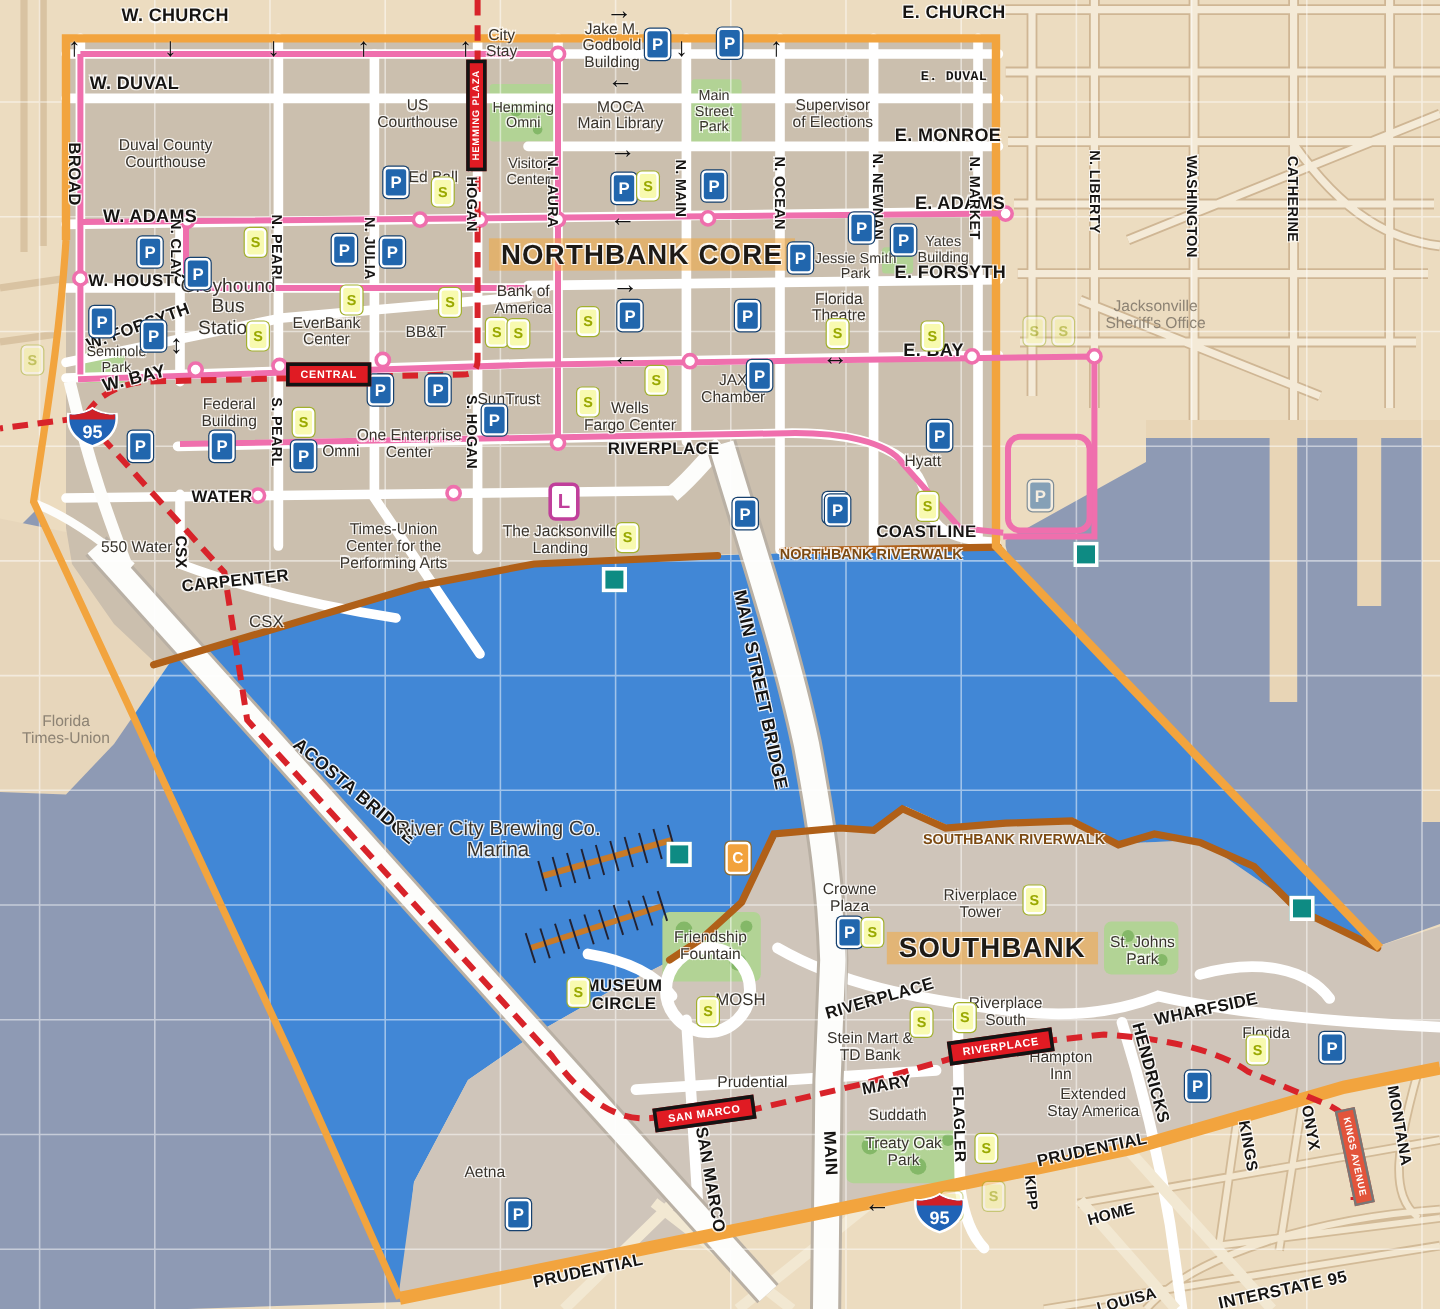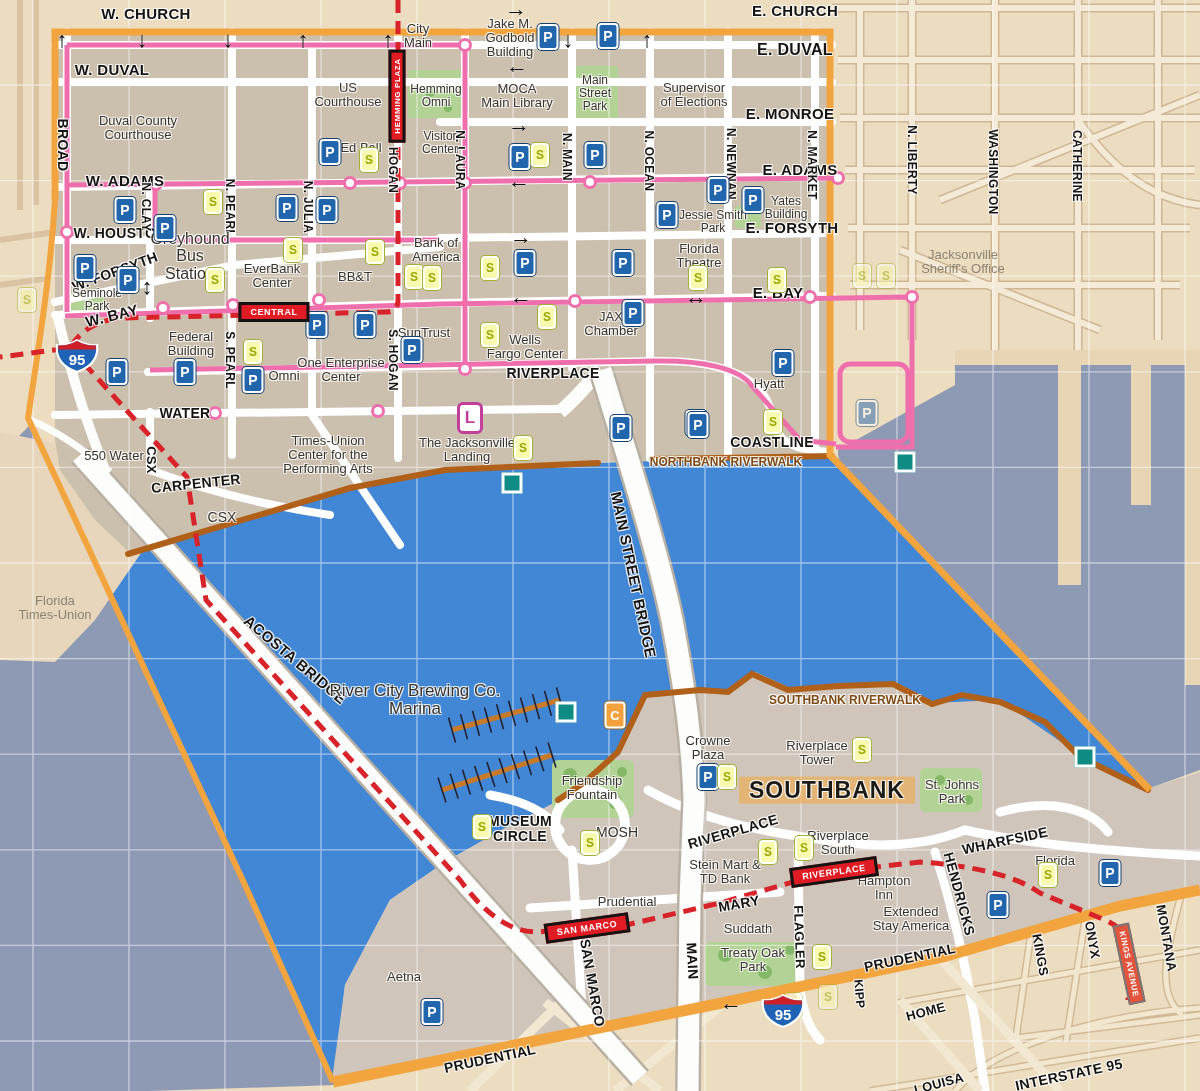--- a/index.html
+++ b/index.html
@@ -246,21 +246,21 @@
     <path d="M398,0 V300 Q398,312 386,312 L120,318 Q85,322 70,348 L0,357"></path>
     <path d="M70,348 L187,477 L206,600 L460,880 Q505,942 552,930"></path>
     <path d="M622,926 L720,903 L800,880 M868,868 L920,862 Q1005,868 1040,893 L1105,920 Q1128,930 1128,948 V1000"></path>
   </g>
 </svg>
 
 <div id="overlay">
       <div class="lbl st" style="left: 146px; top: 14px; font-size: 15px; transform: translate(-50%, -50%) rotate(0deg);">W. CHURCH</div>
       <div class="lbl st" style="left: 795px; top: 11px; font-size: 15px; transform: translate(-50%, -50%) rotate(0deg);">E. CHURCH</div>
       <div class="lbl st" style="left: 112px; top: 70px; font-size: 15px; transform: translate(-50%, -50%) rotate(0deg);">W. DUVAL</div>
-      <div class="lbl st" style="left: 795px; top: 50px; font-size: 16px; transform: translate(-50%, -50%) rotate(0deg);">E. DUVAL</div>
+      <div class="lbl st" style="left: 795px; top: 66px; font-size: 11px; transform: translate(-50%, -50%) rotate(0deg); font-family: Liberation Mono, monospace;">E. DUVAL</div>
       <div class="lbl st" style="left: 790px; top: 114px; font-size: 15px; transform: translate(-50%, -50%) rotate(0deg);">E. MONROE</div>
       <div class="lbl st" style="left: 125px; top: 181px; font-size: 15px; transform: translate(-50%, -50%) rotate(0deg);">W. ADAMS</div>
       <div class="lbl st" style="left: 800px; top: 170px; font-size: 15px; transform: translate(-50%, -50%) rotate(0deg);">E. ADAMS</div>
       <div class="lbl st" style="left: 120px; top: 234px; font-size: 14px; transform: translate(-50%, -50%) rotate(0deg);">W. HOUSTON</div>
       <div class="lbl st" style="left: 792px; top: 228px; font-size: 15px; transform: translate(-50%, -50%) rotate(0deg);">E. FORSYTH</div>
       <div class="lbl st" style="left: 115px; top: 272px; font-size: 14px; transform: translate(-50%, -50%) rotate(-20deg);">W. FORSYTH</div>
       <div class="lbl st" style="left: 112px; top: 316px; font-size: 15px; transform: translate(-50%, -50%) rotate(-14deg);">W. BAY</div>
       <div class="lbl st" style="left: 778px; top: 293px; font-size: 15px; transform: translate(-50%, -50%) rotate(0deg);">E. BAY</div>
       <div class="lbl st" style="left: 553px; top: 374px; font-size: 14px; transform: translate(-50%, -50%) rotate(0deg);">RIVERPLACE</div>
       <div class="lbl st" style="left: 185px; top: 414px; font-size: 14px; transform: translate(-50%, -50%) rotate(0deg);">WATER</div>
@@ -276,20 +276,21 @@
       <div class="lbl st" style="left: 393px; top: 162px; font-size: 12px; transform: translate(-50%, -50%) rotate(90deg);">N. HOGAN</div>
       <div class="lbl st" style="left: 393px; top: 360px; font-size: 12px; transform: translate(-50%, -50%) rotate(90deg);">S. HOGAN</div>
       <div class="lbl st" style="left: 460px; top: 160px; font-size: 12px; transform: translate(-50%, -50%) rotate(90deg);">N. LAURA</div>
       <div class="lbl st" style="left: 567px; top: 157px; font-size: 12px; transform: translate(-50%, -50%) rotate(90deg);">N. MAIN</div>
       <div class="lbl st" style="left: 649px; top: 161px; font-size: 12px; transform: translate(-50%, -50%) rotate(90deg);">N. OCEAN</div>
       <div class="lbl st" style="left: 731px; top: 164px; font-size: 12px; transform: translate(-50%, -50%) rotate(90deg);">N. NEWNAN</div>
       <div class="lbl st" style="left: 812px; top: 165px; font-size: 12px; transform: translate(-50%, -50%) rotate(90deg);">N. MARKET</div>
       <div class="lbl st" style="left: 912px; top: 160px; font-size: 12px; transform: translate(-50%, -50%) rotate(90deg);">N. LIBERTY</div>
       <div class="lbl st" style="left: 993px; top: 172px; font-size: 12px; transform: translate(-50%, -50%) rotate(90deg);">WASHINGTON</div>
       <div class="lbl st" style="left: 1077px; top: 166px; font-size: 12px; transform: translate(-50%, -50%) rotate(90deg);">CATHERINE</div>
+      <div class="lbl big" style="left: 535px; top: 212px; font-size: 23px; transform: translate(-50%, -50%) rotate(0deg);">NORTHBANK CORE</div>
       <div class="lbl mut" style="left: 963px; top: 262px; font-size: 13px; transform: translate(-50%, -50%) rotate(0deg);">Jacksonville
 Sheriff's Office</div>
       <div class="lbl br" style="left: 726px; top: 462px; font-size: 12px; transform: translate(-50%, -50%) rotate(0deg);">NORTHBANK RIVERWALK</div>
       <div class="lbl st" style="left: 772px; top: 443px; font-size: 14px; transform: translate(-50%, -50%) rotate(0deg);">COASTLINE</div>
       <div class="lbl st" style="left: 633px; top: 575px; font-size: 15px; transform: translate(-50%, -50%) rotate(78deg);">MAIN STREET BRIDGE</div>
       <div class="lbl st" style="left: 295px; top: 660px; font-size: 15px; transform: translate(-50%, -50%) rotate(40deg);">ACOSTA BRIDGE</div>
       <div class="lbl pl" style="left: 415px; top: 700px; font-size: 17px; transform: translate(-50%, -50%) rotate(0deg);">River City Brewing Co.
 Marina</div>
       <div class="lbl mut" style="left: 55px; top: 608px; font-size: 13px; transform: translate(-50%, -50%) rotate(0deg);">Florida
 Times-Union</div>
@@ -330,21 +331,21 @@
       <div class="lbl st" style="left: 1005px; top: 841px; font-size: 14px; transform: translate(-50%, -50%) rotate(-12deg);">WHARFSIDE</div>
       <div class="lbl pl" style="left: 1055px; top: 861px; font-size: 13px; transform: translate(-50%, -50%) rotate(0deg);">Florida</div>
       <div class="lbl st" style="left: 959px; top: 894px; font-size: 14px; transform: translate(-50%, -50%) rotate(75deg);">HENDRICKS</div>
       <div class="lbl st" style="left: 1040px; top: 955px; font-size: 13px; transform: translate(-50%, -50%) rotate(80deg);">KINGS</div>
       <div class="lbl st" style="left: 1092px; top: 940px; font-size: 13px; transform: translate(-50%, -50%) rotate(80deg);">ONYX</div>
       <div class="lbl st" style="left: 1166px; top: 938px; font-size: 13px; transform: translate(-50%, -50%) rotate(80deg);">MONTANA</div>
       <div class="lbl st" style="left: 939px; top: 1084px; font-size: 13px; transform: translate(-50%, -50%) rotate(-15deg);">LOUISA</div>
       <div class="lbl st" style="left: 1069px; top: 1075px; font-size: 14px; transform: translate(-50%, -50%) rotate(-12deg);">INTERSTATE 95</div>
       <div class="lbl pl" style="left: 404px; top: 977px; font-size: 13px; transform: translate(-50%, -50%) rotate(0deg);">Aetna</div>
       <div class="lbl pl" style="left: 418px; top: 36px; font-size: 13px; transform: translate(-50%, -50%) rotate(0deg);">City
-Main</div>
+Stay</div>
       <div class="lbl pl" style="left: 510px; top: 38px; font-size: 13px; transform: translate(-50%, -50%) rotate(0deg);">Jake M.
 Godbold
 Building</div>
       <div class="lbl pl" style="left: 348px; top: 95px; font-size: 13px; transform: translate(-50%, -50%) rotate(0deg);">US
 Courthouse</div>
       <div class="lbl pl" style="left: 436px; top: 96px; font-size: 12px; transform: translate(-50%, -50%) rotate(0deg);">Hemming
 Omni</div>
       <div class="lbl pl" style="left: 517px; top: 96px; font-size: 13px; transform: translate(-50%, -50%) rotate(0deg);">MOCA
 Main Library</div>
       <div class="lbl pl" style="left: 595px; top: 93px; font-size: 12px; transform: translate(-50%, -50%) rotate(0deg);">Main

